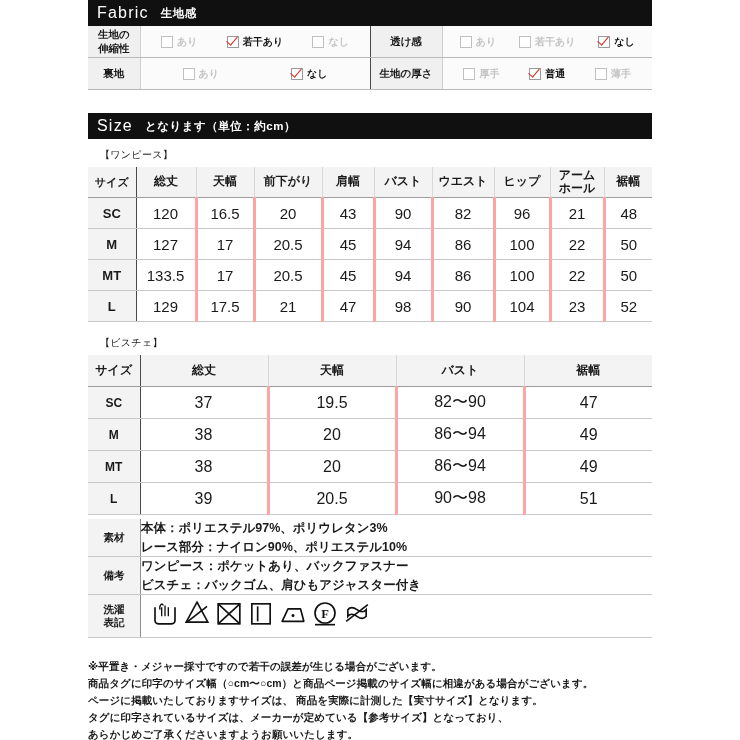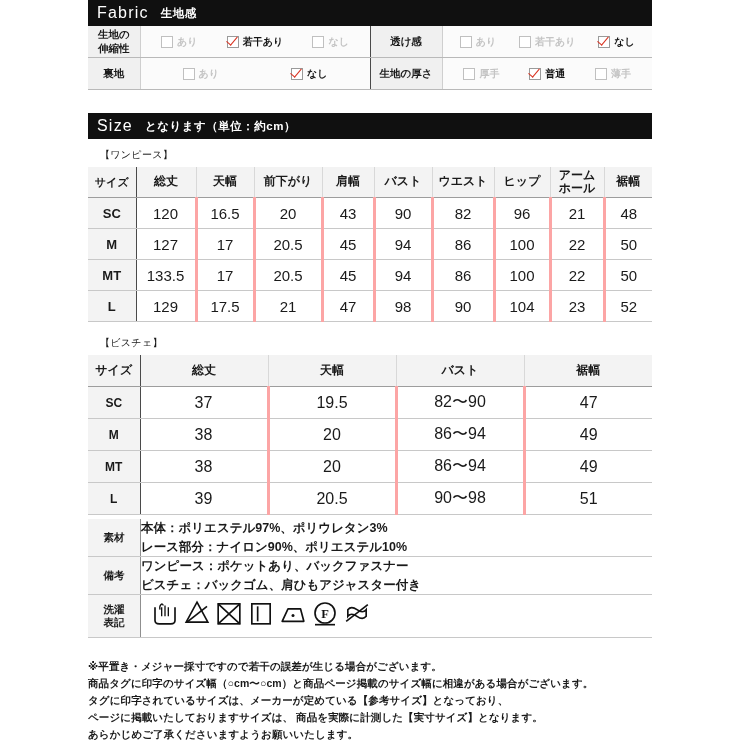--- a/index.html
+++ b/index.html
@@ -490,21 +490,21 @@
               </div>
           </td>
         </tr>
       </tbody>
     </table>
 
     <div class="notes">
       <div class="note" id="note-block1">
           <div>※平置き・メジャー採寸ですので若干の誤差が生じる場合がございます。</div>
           <div>商品タグに印字のサイズ幅（○cm〜○cm）と商品ページ掲載のサイズ幅に相違がある場合がございます。</div>
+          <div>ページに掲載いたしておりますサイズは、 商品を実際に計測した【実寸サイズ】となります。</div>
           <div>タグに印字されているサイズは、メーカーが定めている【参考サイズ】となっており、</div>
-          <div>ページに掲載いたしておりますサイズは、 商品を実際に計測した【実寸サイズ】となります。</div>
           <div>あらかじめご了承くださいますようお願いいたします。</div>
         </div>
 
     </div>
 
   </div>
 </div>
 
 </body></html>

